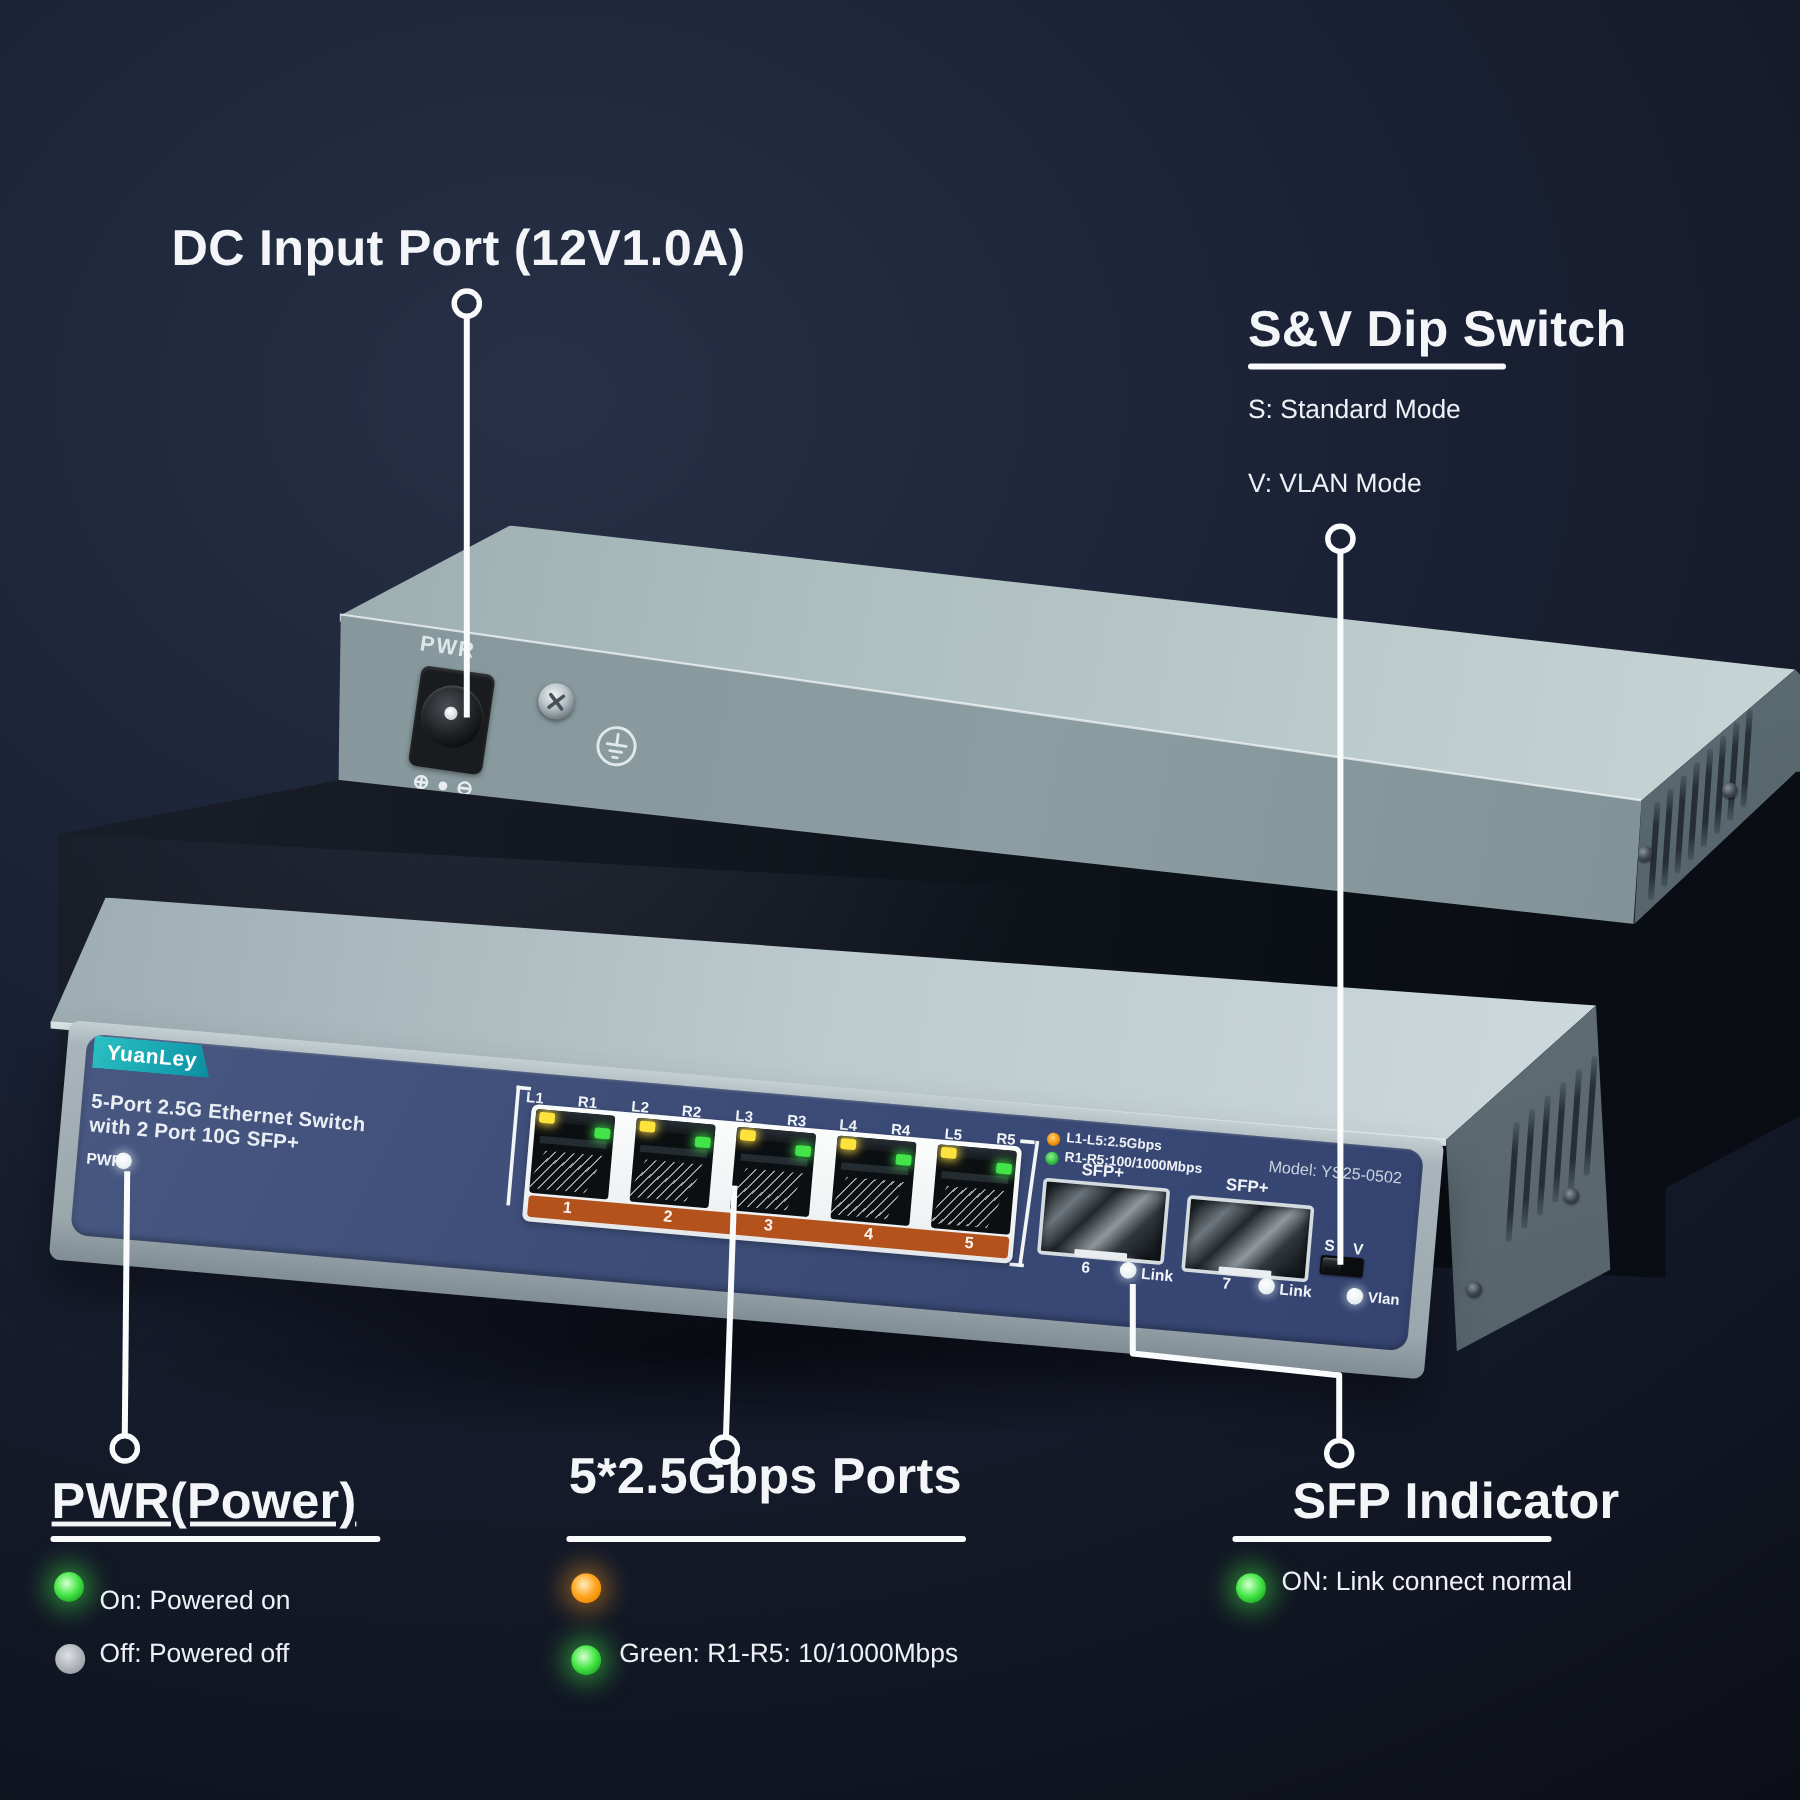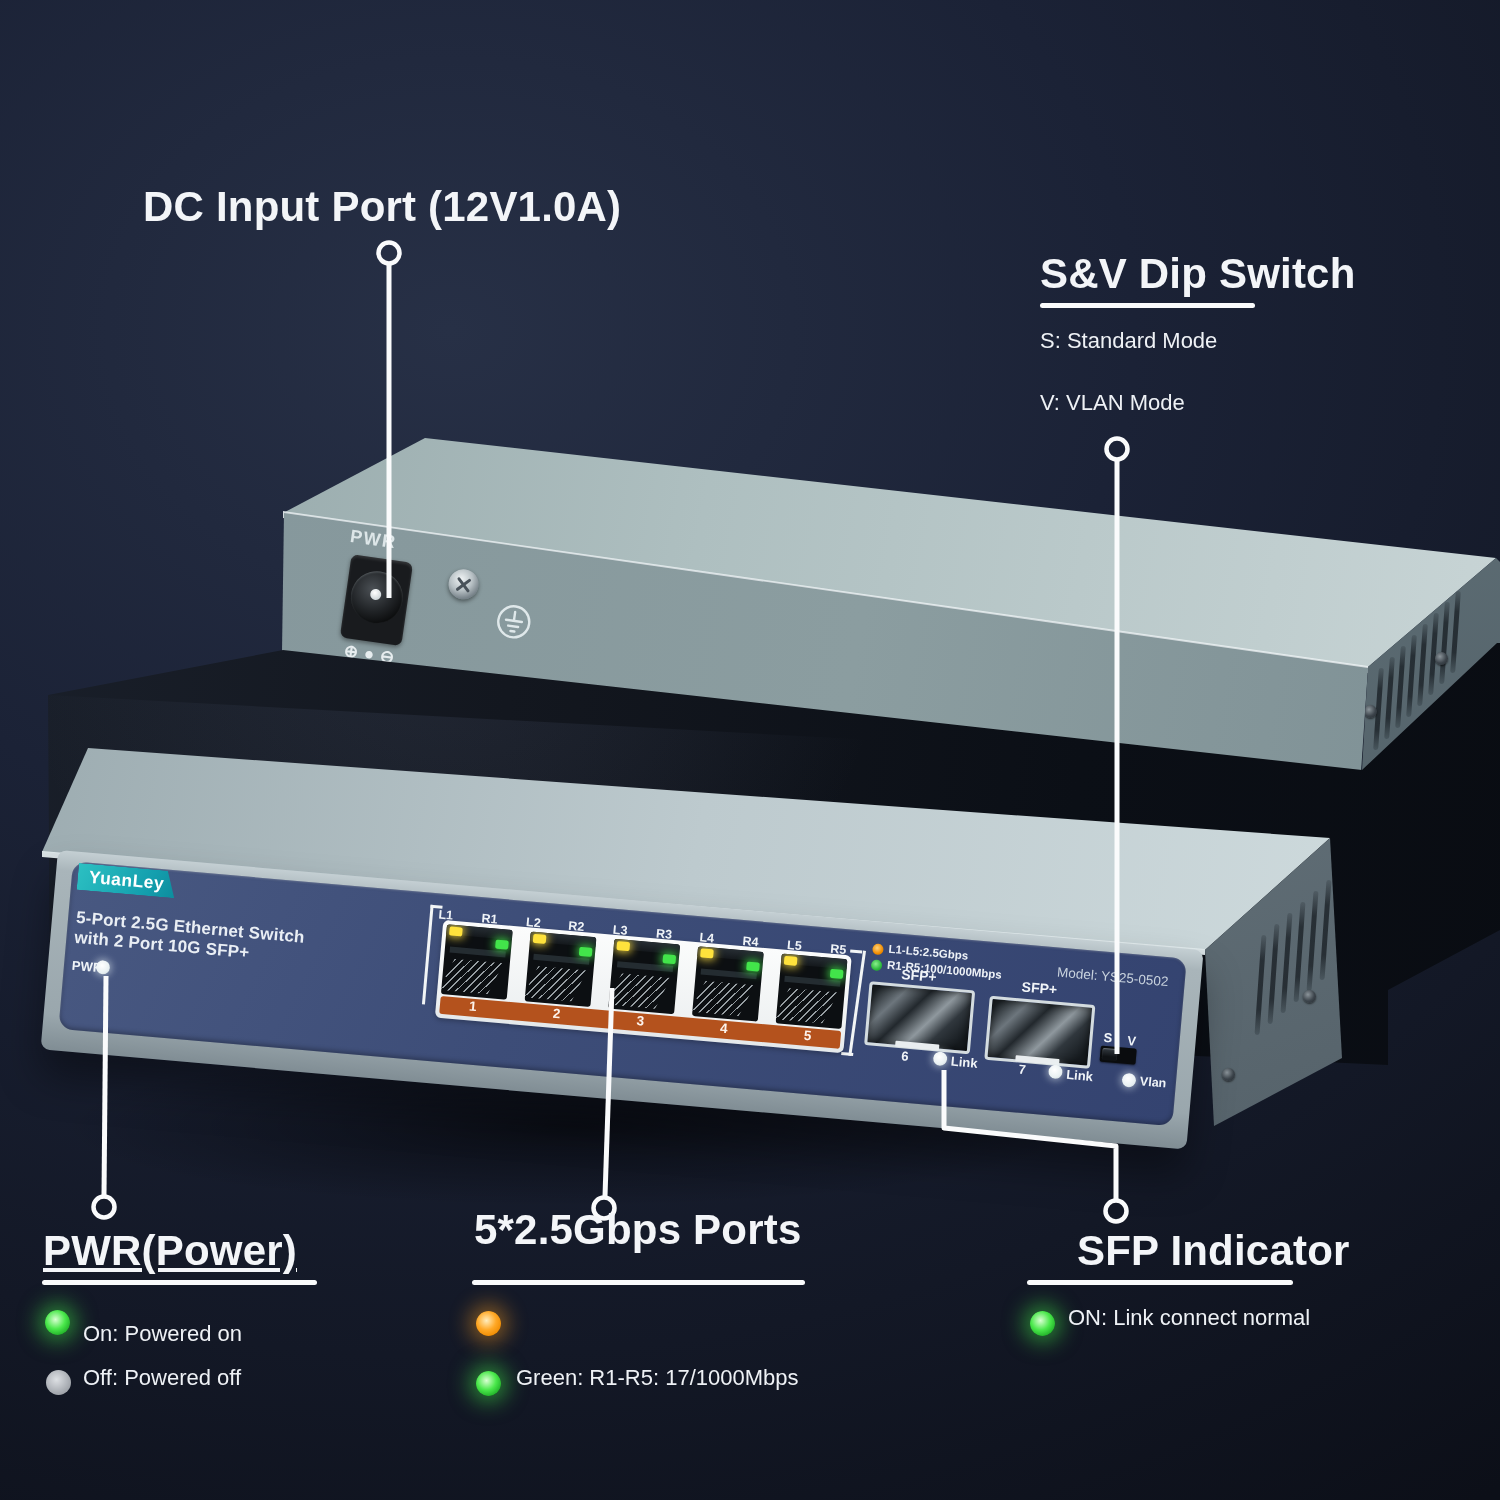--- a/index.html
+++ b/index.html
@@ -290,20 +290,20 @@
   <div class="uline" style="left:42px;top:1280px;width:275px;"></div>
   <div class="dot green" style="left:45px;top:1310px;"></div>
   <div class="callout-sub" style="left:83px;top:1305px;margin-top:16px;">On: Powered on</div>
   <div class="dot gray" style="left:46px;top:1370px;"></div>
   <div class="callout-sub" style="left:83px;top:1365px;">Off: Powered off</div>
 
   <div class="callout-title" style="left:474px;top:1206px;">5*2.5Gbps Ports</div>
   <div class="uline" style="left:472px;top:1280px;width:333px;"></div>
   <div class="dot orange" style="left:476px;top:1311px;"></div>
   <div class="dot green" style="left:476px;top:1371px;"></div>
-  <div class="callout-sub" style="left:516px;top:1365px;">Green: R1-R5: 17/1000Mbps</div>
+  <div class="callout-sub" style="left:516px;top:1365px;">Green: R1-R5: 10/1000Mbps</div>
 
   <div class="callout-title" style="left:1029px;top:1227px;margin-left:48px;">SFP Indicator</div>
   <div class="uline" style="left:1027px;top:1280px;width:266px;"></div>
   <div class="dot green" style="left:1030px;top:1311px;"></div>
   <div class="callout-sub" style="left:1068px;top:1305px;">ON: Link connect normal</div>
 
 </div>
 
 </body></html>

